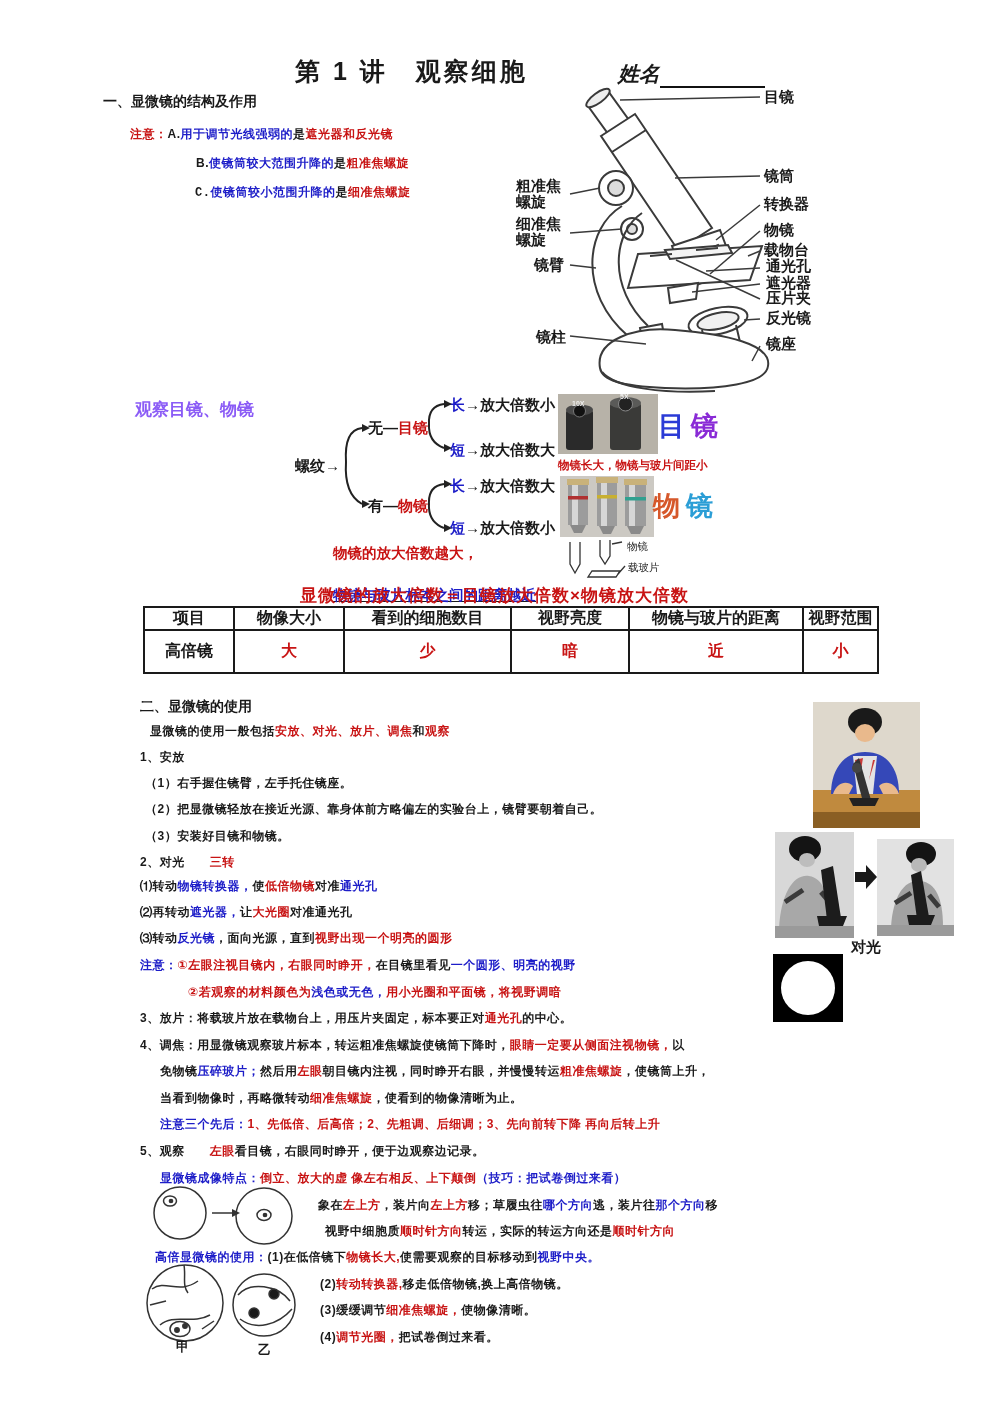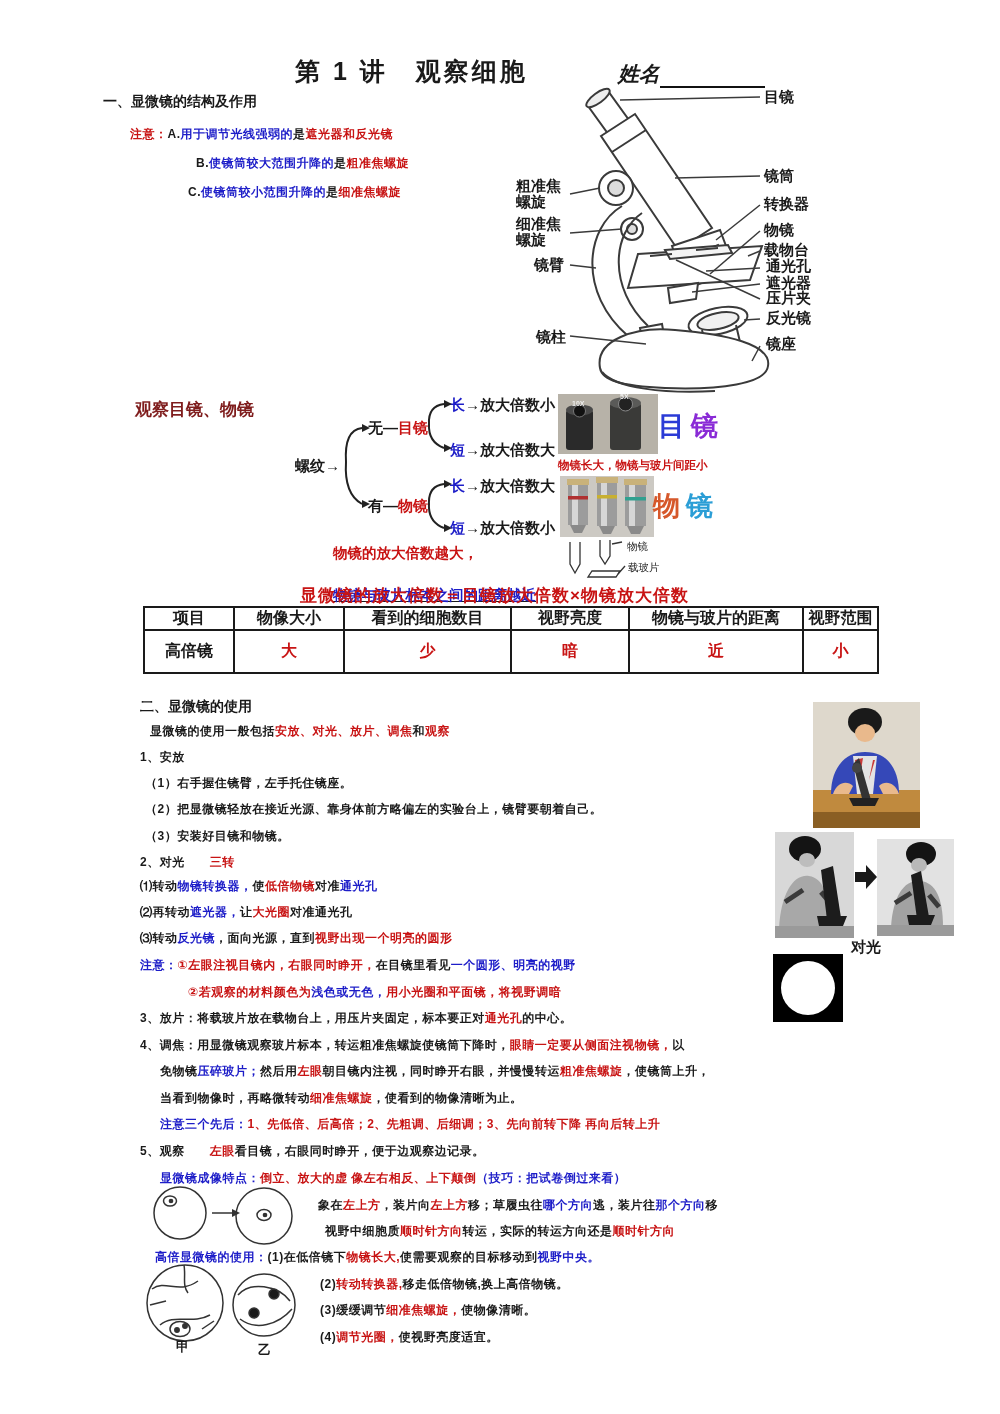--- a/index.html
+++ b/index.html
@@ -12,21 +12,21 @@
   .c-k{color:#1a1a1a}
   .c-r{color:#c81414}
   .c-b{color:#1d1dc8}
   .c-g1{color:#2b3bd6}
   .c-g2{color:#8a2bd6}
   .c-g3{color:#d6582b}
   .c-g4{color:#2b9ed6}
   .line{font-size:12px;letter-spacing:0.5px;}
   .title{font-size:25px;letter-spacing:3px;}
   .h1{font-size:14px;}
-  .blueh{font-size:17px;color:#7f1d1d;}
+  .blueh{font-size:17px;color:#8b5cf6;}
   .flow{font-size:15px;}
   .fnote{font-size:14.5px;}
   .mlabel{font-size:15px;}
   .formula{font-size:17px;color:#c81414;letter-spacing:1px;}
   table.mag{border-collapse:collapse;table-layout:fixed;}
   table.mag td,table.mag th{
     border:2px solid #1a1a1a;text-align:center;vertical-align:middle;
     font-size:16px;padding:0;
   }
   .namefield{font-family:"Liberation Serif","DejaVu Serif",serif;font-style:italic;font-size:21px;}
@@ -38,21 +38,21 @@
 <body>
 
 <div class="abs title" style="left:295px;top:55px;">第 1 讲　观察细胞</div>
 <div class="abs namefield" style="left:618px;top:60px;">
   <span>姓名</span><span class="nameline"></span>
 </div>
 
 <div class="abs h1" style="left:103px;top:93px;">一、显微镜的结构及作用</div>
 <div class="abs line" style="left:130px;top:126px;"><span class="c-r">注意：</span><span class="c-k">A.</span><span class="c-b">用于调节光线强弱的</span><span class="c-k">是</span><span class="c-r">遮光器和反光镜</span></div>
 <div class="abs line" style="left:196px;top:155px;"><span class="c-k">B.</span><span class="c-b">使镜筒较大范围升降的</span><span class="c-k">是</span><span class="c-r">粗准焦螺旋</span></div>
-<div class="abs line" style="left:188px;top:184px;"><span class="c-k">C.</span><span class="c-b">使镜筒较小范围升降的</span><span class="c-k">是</span><span class="c-r">细准焦螺旋</span></div>
+<div class="abs line" style="left:195px;top:184px;font-family:Liberation Mono, monospace;"><span class="c-k">C.</span><span class="c-b">使镜筒较小范围升降的</span><span class="c-k">是</span><span class="c-r">细准焦螺旋</span></div>
 
 <svg viewBox="0 0 470 320" style="left:500px;top:78px;width:470px;height:320px;">
   <g stroke="#3a3a3a" stroke-width="2" fill="#ffffff">
 
     <polygon points="88,28 108,13 134,49 114,64"></polygon>
     <ellipse cx="98" cy="20" rx="14" ry="5" transform="rotate(-36 98 20)" fill="#eee"></ellipse>
 
     <polygon points="101,58 135,36 212,150 178,172"></polygon>
     <line x1="112" y1="74" x2="146" y2="52"></line>
 
@@ -235,21 +235,21 @@
 <div class="abs line" style="left:160px;top:1063px;"><span class="c-k">免物镜</span><span class="c-b">压碎玻片；</span><span class="c-k">然后用</span><span class="c-r">左眼</span><span class="c-k">朝目镜内注视，同时睁开右眼，并慢慢转运</span><span class="c-r">粗准焦螺旋</span><span class="c-k">，使镜筒上升，</span></div>
 <div class="abs line" style="left:160px;top:1090px;"><span class="c-k">当看到物像时，再略微转动</span><span class="c-r">细准焦螺旋</span><span class="c-k">，使看到的物像清晰为止。</span></div>
 <div class="abs line" style="left:160px;top:1116px;"><span class="c-b">注意三个先后：</span><span class="c-r">1、先低倍、后高倍；2、先粗调、后细调；3、先向前转下降 再向后转上升</span></div>
 <div class="abs line" style="left:140px;top:1143px;"><span class="c-k">5、观察</span><span class="c-k">　　</span><span class="c-r">左眼</span><span class="c-k">看目镜，右眼同时睁开，便于边观察边记录。</span></div>
 <div class="abs line" style="left:160px;top:1170px;"><span class="c-b">显微镜成像特点：</span><span class="c-r">倒立、放大的虚 像左右相反、上下颠倒</span><span class="c-b">（技巧：把试卷倒过来看）</span></div>
 <div class="abs line" style="left:318px;top:1197px;"><span class="c-k">象在</span><span class="c-r">左上方</span><span class="c-k">，装片向</span><span class="c-r">左上方</span><span class="c-k">移；草履虫往</span><span class="c-b">哪个方向</span><span class="c-k">逃，装片往</span><span class="c-b">那个方向</span><span class="c-k">移</span></div>
 <div class="abs line" style="left:325px;top:1223px;"><span class="c-k">视野中细胞质</span><span class="c-r">顺时针方向</span><span class="c-k">转运，实际的转运方向还是</span><span class="c-r">顺时针方向</span></div>
 <div class="abs line" style="left:155px;top:1249px;"><span class="c-b">高倍显微镜的使用：</span><span class="c-k">(1)在低倍镜下</span><span class="c-r">物镜长大,</span><span class="c-k">使需要观察的目标移动到</span><span class="c-b">视野中央。</span></div>
 <div class="abs line" style="left:320px;top:1276px;"><span class="c-k">(2)</span><span class="c-r">转动转换器,</span><span class="c-k">移走低倍物镜,换上高倍物镜。</span></div>
 <div class="abs line" style="left:320px;top:1302px;"><span class="c-k">(3)缓缓调节</span><span class="c-r">细准焦螺旋，</span><span class="c-k">使物像清晰。</span></div>
-<div class="abs line" style="left:320px;top:1329px;"><span class="c-k">(4)</span><span class="c-r">调节光圈，</span><span class="c-k">使视野亮度适宜。</span></div>
+<div class="abs line" style="left:320px;top:1329px;"><span class="c-k">(4)</span><span class="c-r">调节光圈，</span><span class="c-k">把试卷倒过来看。</span></div>
 
 <svg viewBox="0 0 107 126" style="left:813px;top:702px;width:107px;height:126px;">
   <rect x="0" y="0" width="107" height="126" fill="#ded8cc"></rect>
   <rect x="0" y="88" width="107" height="38" fill="#c08a3e"></rect>
   <rect x="0" y="110" width="107" height="16" fill="#8a5f24"></rect>
   <ellipse cx="52" cy="20" rx="17" ry="14" fill="#1a1a1a"></ellipse>
   <ellipse cx="52" cy="31" rx="10" ry="9" fill="#e9b98c"></ellipse>
   <path d="M 18,92 C 18,66 32,50 52,50 C 74,50 86,66 86,92 Z" fill="#3548b8"></path>
   <polygon points="40,54 64,54 60,92 44,92" fill="#e3e3e3"></polygon>
   <polygon points="42,58 50,56 46,80" fill="#c83a3a"></polygon>

